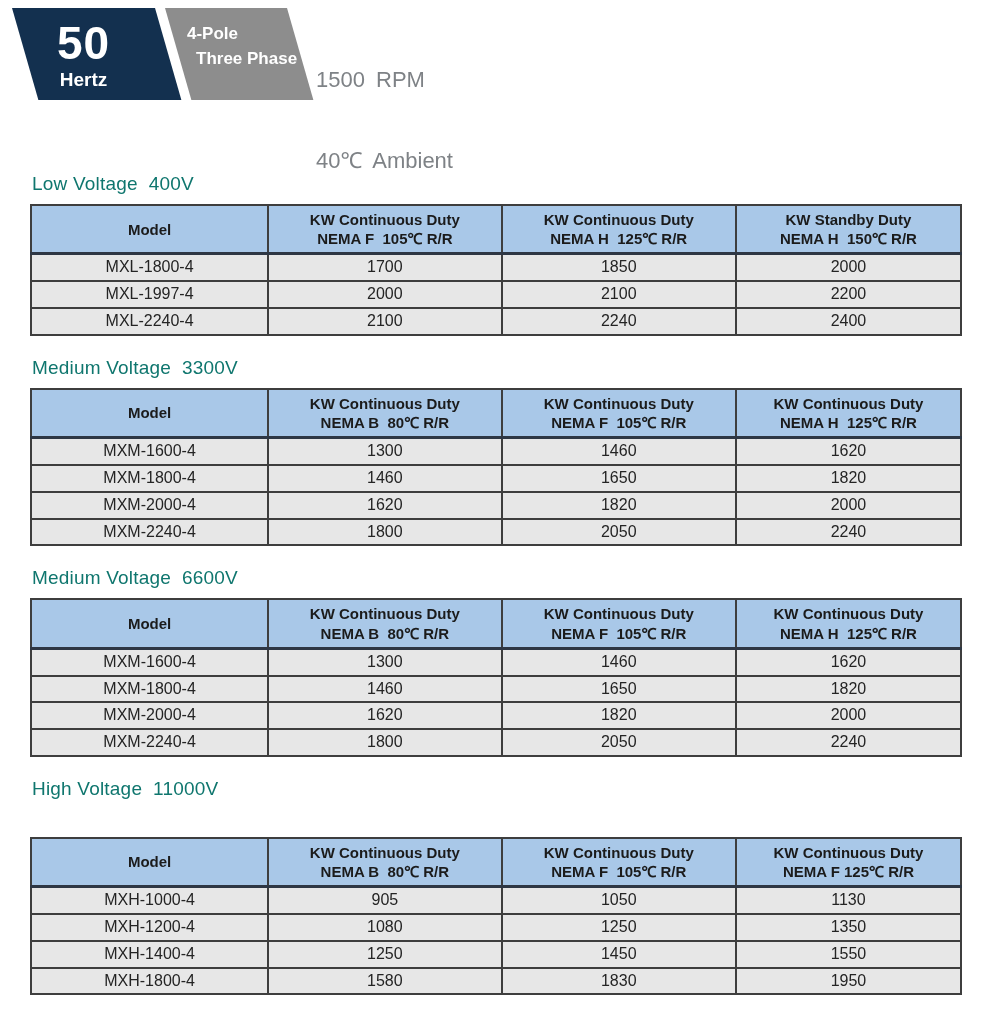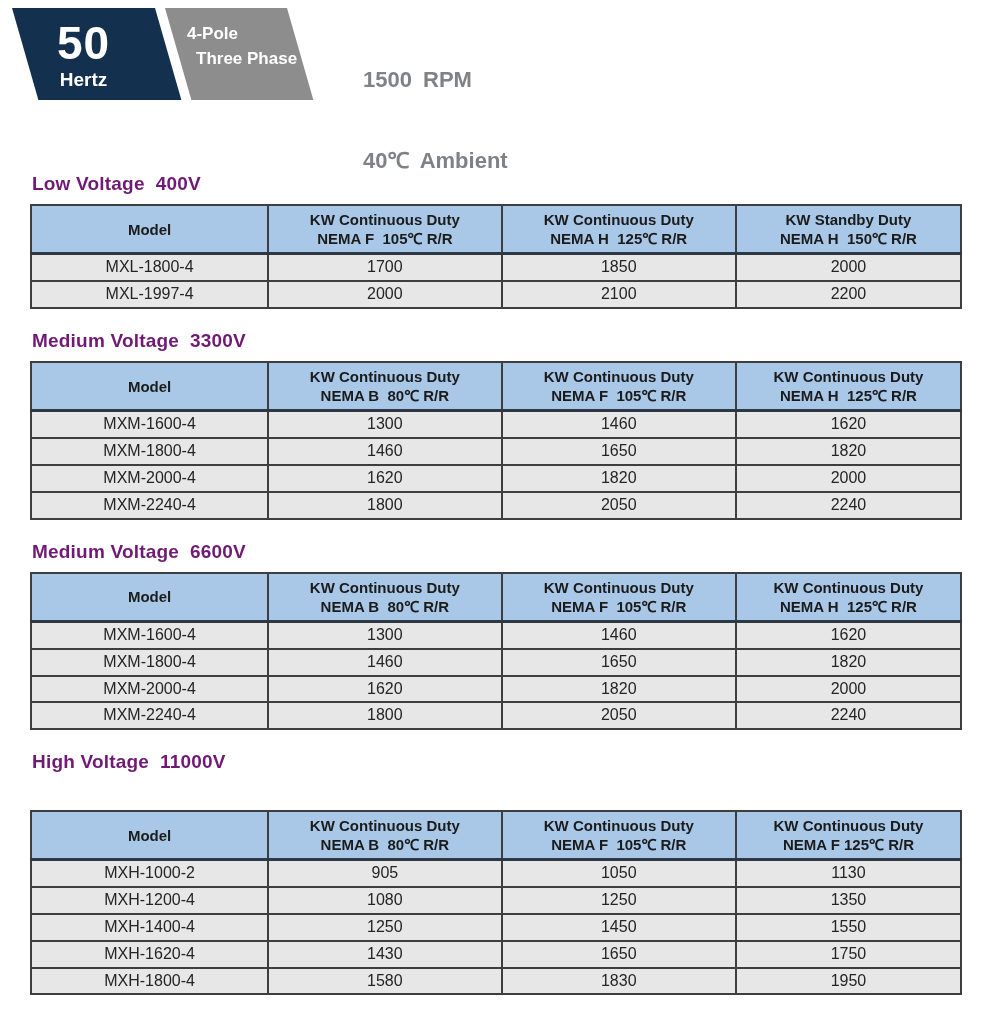--- a/index.html
+++ b/index.html
@@ -19,27 +19,27 @@
   .badge.gray{width:122px;background:var(--badge-gray);margin-left:10px;}
   .unskew{
     transform:skewX(-16deg);transform-origin:0 0;height:100%;
     display:flex;flex-direction:column;align-items:center;justify-content:center;
   }
   .badge.gray .unskew{align-items:flex-start;justify-content:flex-start;padding:16px 0 0 22px;}
   .freq{color:#fff;font-size:46px;font-weight:bold;line-height:1;letter-spacing:1px;}
   .freq-unit{color:#fff;font-size:19px;font-weight:bold;line-height:1;margin-top:4px;}
   .pole{color:#fff;font-size:17px;font-weight:bold;line-height:1.2;}
   .phase{color:#fff;font-size:17px;font-weight:bold;line-height:1.2;margin:5px 0 0 9px;white-space:pre;}
-  .specs{margin-left:76px;padding-top:4px;color:var(--spec-text-gray);
-    font-size:22px;line-height:27px;word-spacing:5px;white-space:pre;font-weight:bold;}
+  .specs{margin-left:29px;padding-top:4px;color:var(--spec-text-gray);
+    font-size:22px;line-height:27px;word-spacing:5px;white-space:pre;}
   
   .tbl-section{margin:21px 23px 0 30px;}
   .tbl-section.first{margin-top:73px;}
   .tbl-title{
-    margin:0 0 9px 2px;font-size:19px;font-weight:bold;color:#701a75;
+    margin:0 0 9px 2px;font-size:19px;font-weight:normal;color:#0f766e;
     letter-spacing:0.2px;white-space:pre;
   }
   .tbl-section.last .tbl-title{margin-bottom:37px;}
   table.spec-table{
     width:100%;table-layout:fixed;border-collapse:collapse;background:#14b8a6;
     border:2px solid var(--border-dark);
   }
   table.spec-table th{
     background:var(--header-blue);color:#1b1b1b;font-size:15px;font-weight:bold;
     line-height:1.28;padding:4px 2px;border:2px solid var(--border-dark);
@@ -109,20 +109,26 @@
             <td>1700</td>
             <td>1850</td>
             <td>2000</td>
           </tr>
           <tr>
             <td>MXL-1997-4</td>
             <td>2000</td>
             <td>2100</td>
             <td>2200</td>
           </tr>
+          <tr>
+            <td>MXL-2240-4</td>
+            <td>2100</td>
+            <td>2240</td>
+            <td>2400</td>
+          </tr>
         </tbody>
       </table>
   </section>
 
   <section class="tbl-section">
     <h2 class="tbl-title">Medium Voltage  3300V</h2>
     <table class="spec-table">
         <colgroup>
           <col style="width: 25.5%;">
           <col style="width: 25.1%;">
@@ -257,44 +263,38 @@
               <div>NEMA F  105℃ R/R</div>
             </th>
             <th>
               <div>KW Continuous Duty</div>
               <div>NEMA F 125℃ R/R</div>
             </th>
           </tr>
         </thead>
         <tbody>
           <tr>
-            <td>MXH-1000-2</td>
+            <td>MXH-1000-4</td>
             <td>905</td>
             <td>1050</td>
             <td>1130</td>
           </tr>
           <tr>
             <td>MXH-1200-4</td>
             <td>1080</td>
             <td>1250</td>
             <td>1350</td>
           </tr>
           <tr>
             <td>MXH-1400-4</td>
             <td>1250</td>
             <td>1450</td>
             <td>1550</td>
           </tr>
           <tr>
-            <td>MXH-1620-4</td>
-            <td>1430</td>
-            <td>1650</td>
-            <td>1750</td>
-          </tr>
-          <tr>
             <td>MXH-1800-4</td>
             <td>1580</td>
             <td>1830</td>
             <td>1950</td>
           </tr>
         </tbody>
       </table>
   </section>
 
 </div>

